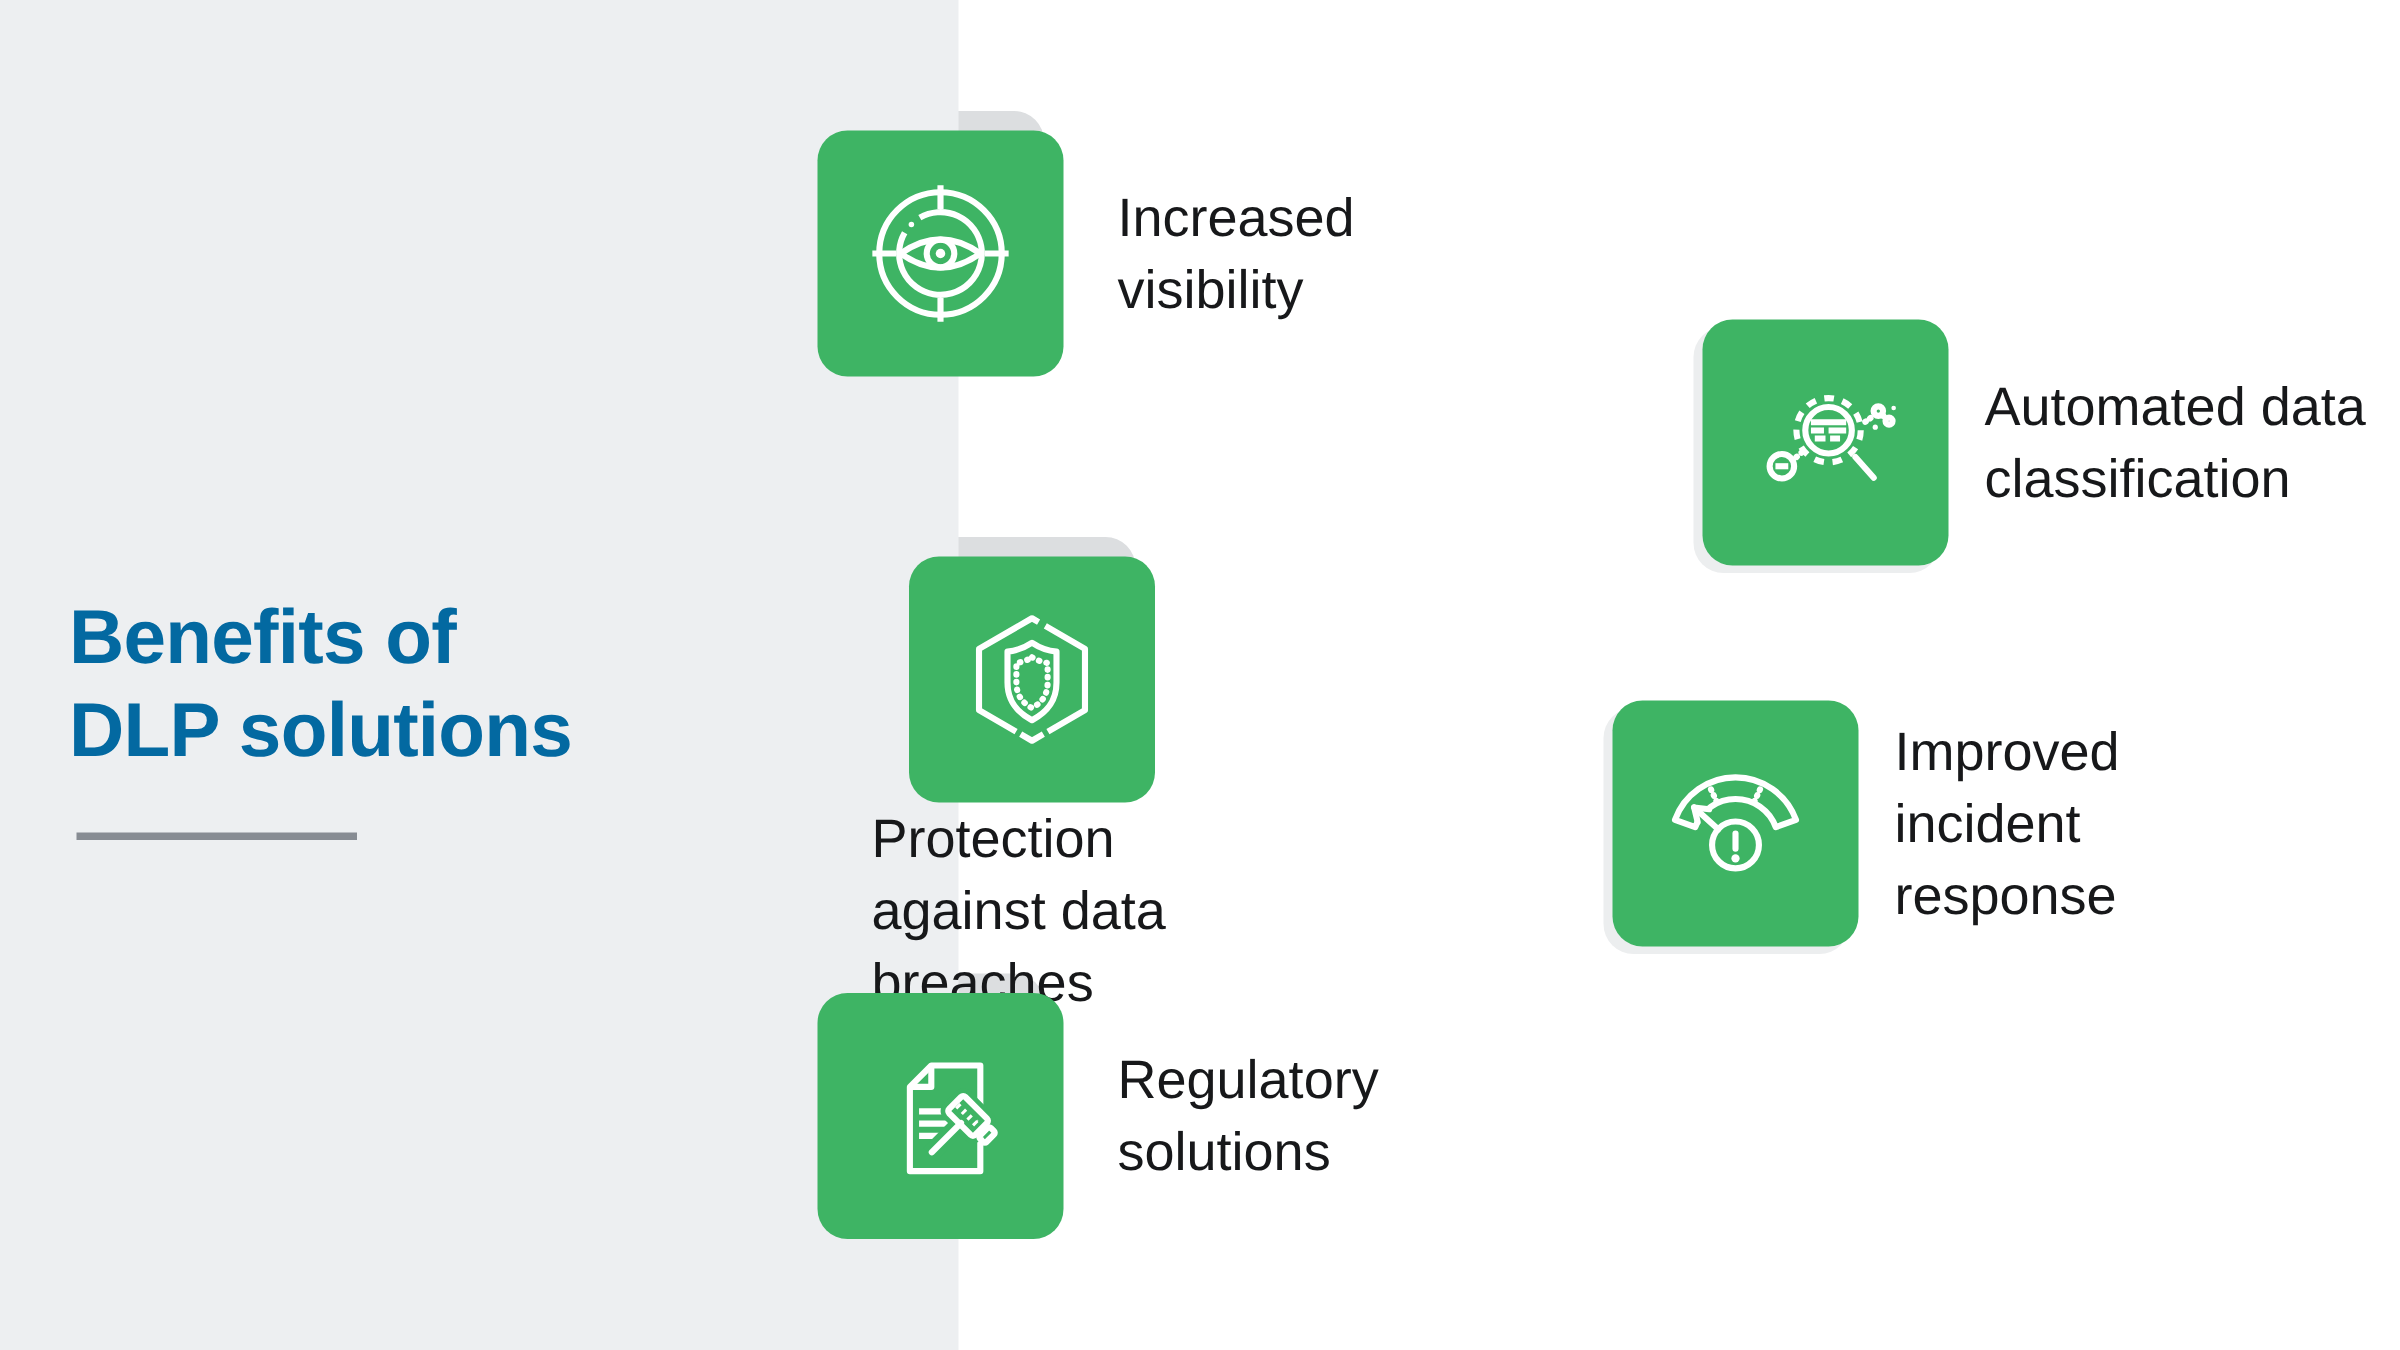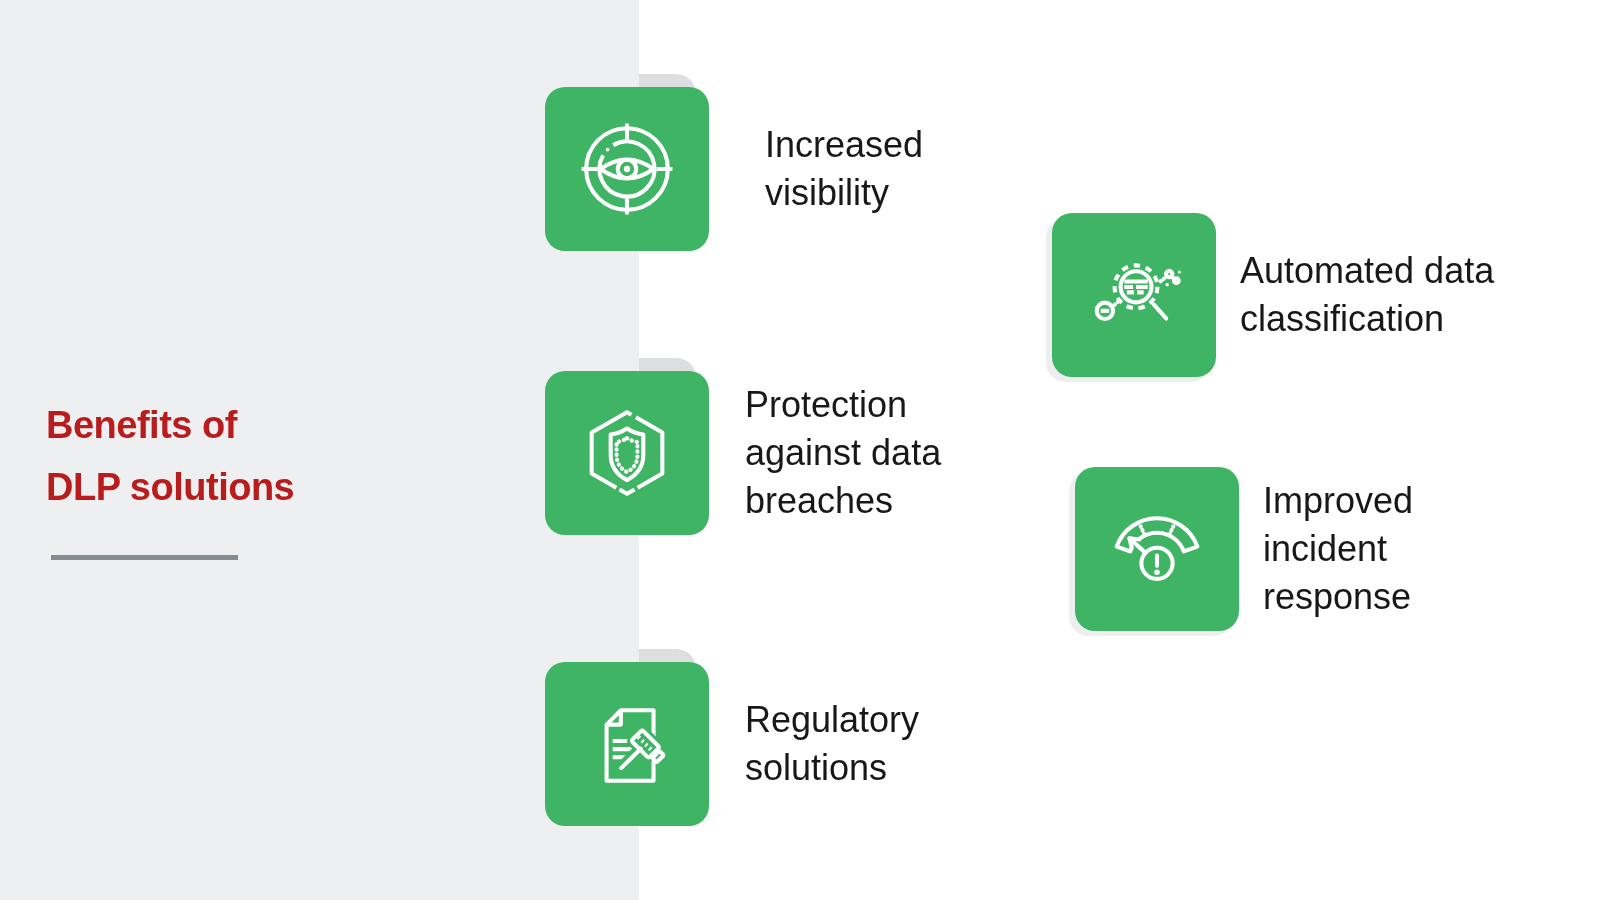--- a/index.html
+++ b/index.html
@@ -13,23 +13,23 @@
     color:#17181a;
   }
   .left-panel {
     position:absolute; left:0; top:0;
     width:639px; height:900px;
     background:#edeff1;
   }
   .title-block {
     position:absolute; left:46px; top:394px;
     width:430px;
-    font-size:38px; line-height:62px;
+    font-size:51px; line-height:62px;
     font-weight:800; letter-spacing:-0.5px;
-    color:#b91c1c;
+    color:#0369a1;
   }
   .title-underline {
     position:absolute; left:51px; top:555px;
     width:187px; height:5px;
     background:#878c93;
   }
   .benefit-row {
     position:absolute;
     display:flex; align-items:center;
   }
@@ -55,24 +55,24 @@
     font-size:36px; line-height:48px;
     font-weight:500;
     color:#17181a;
   }
   .col-left  .benefit-label { margin-left:36px; }
   .col-right .benefit-label { margin-left:24px; }
   .w260 { max-width:260px; }
   .w250 { max-width:250px; }
   .w310 { max-width:310px; }
   .w220 { max-width:220px; }
-  .row1 { left:545px;  top:87px;gap:20px;  }
-  .row2 { left:545px;  top:371px; }
+  .row1 { left:545px;  top:87px;  }
+  .row2 { left:545px;  top:371px;flex-direction:column; }
   .row3 { left:545px;  top:662px; }
-  .row4 { left:1052px; top:213px; }
+  .row4 { left:1135px; top:213px; }
   .row5 { left:1075px; top:467px; }
   .ic { stroke:#ffffff; fill:none; stroke-width:4; }
   .ic-fill { fill:#ffffff; stroke:none; }
   .ic-halo { stroke:#3eb464; fill:none; }
 </style>
 </head>
 <body>
 
 <div class="left-panel"></div>
 

